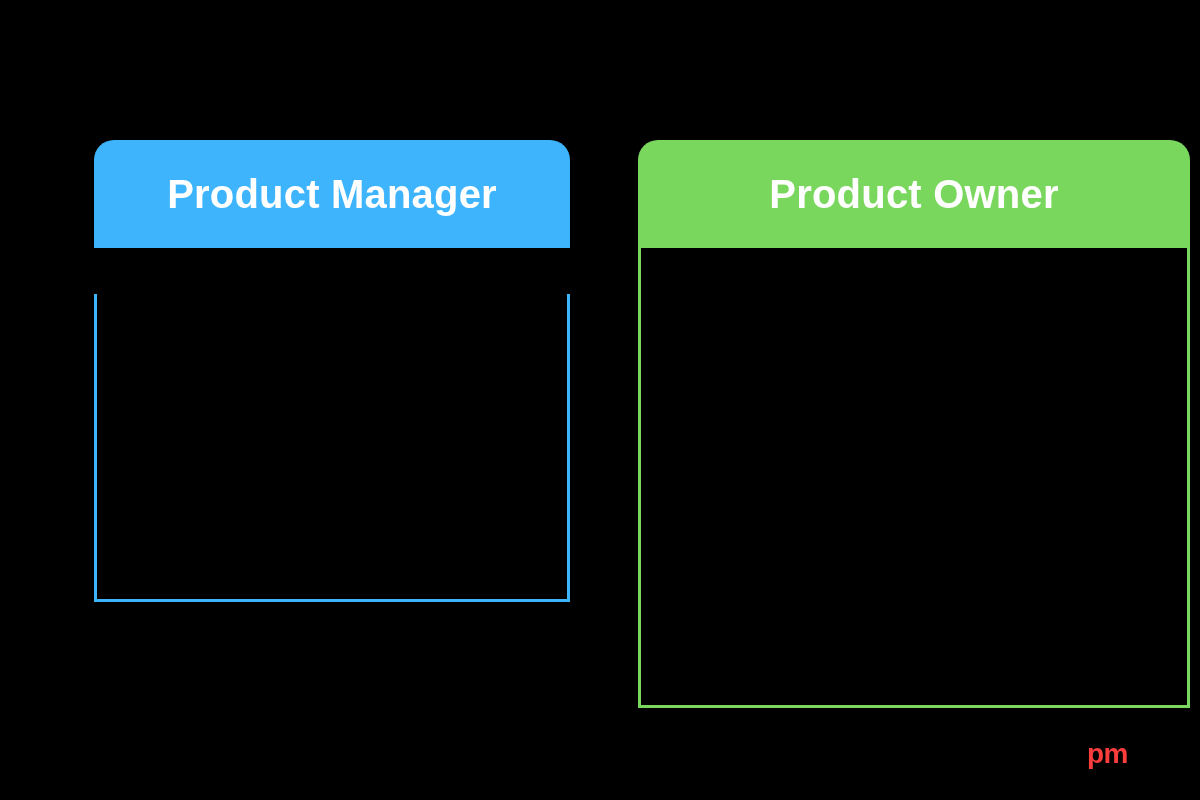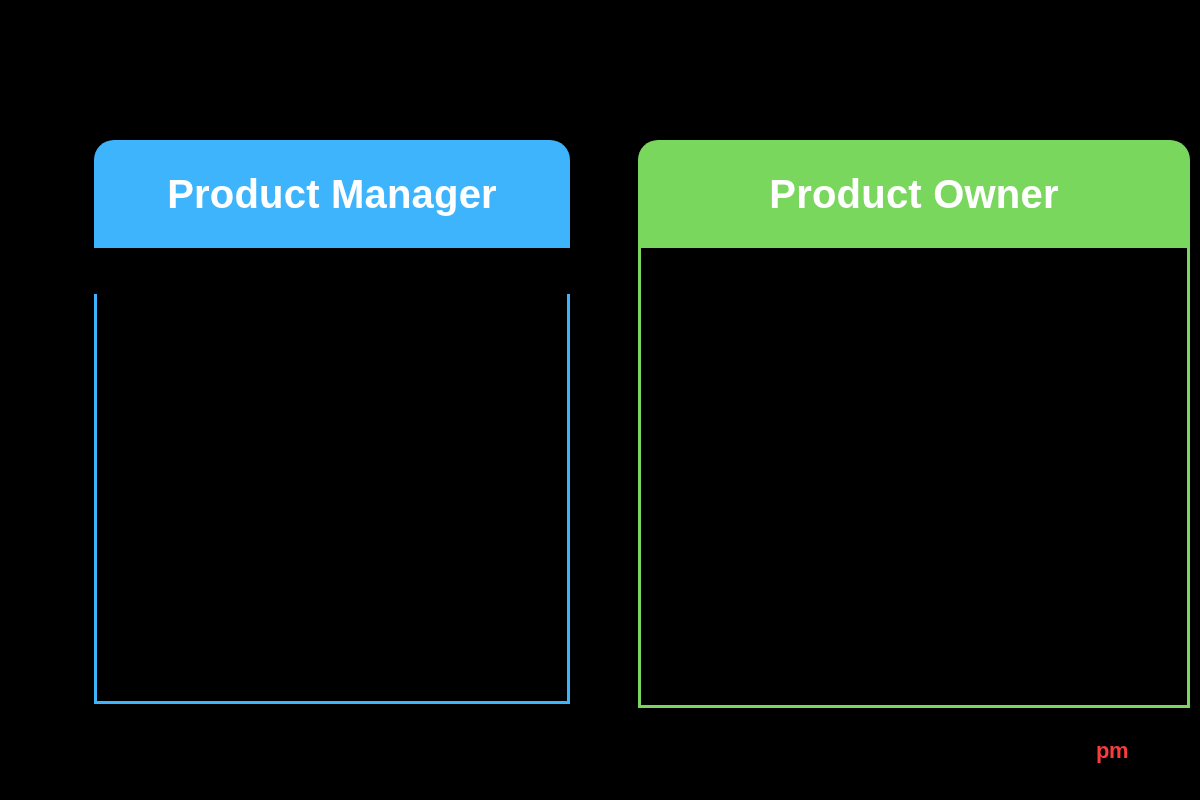--- a/index.html
+++ b/index.html
@@ -69,42 +69,42 @@
     list-style: none;
     margin: 0;
     padding: 0;
   }
 
   
   #card-product-manager {
     left: 94px;
     top: 140px;
     width: 476px;
-    height: 564px;
+    height: 462px;
     gap: 46px;
   }
   #card-product-manager .card-header { background: #3DB4FC; }
   #card-product-manager .card-body   { border-color: #3DB4FC; }
 
   
   #card-product-owner {
     left: 638px;
     top: 140px;
     width: 552px;
     height: 568px;
   }
   #card-product-owner .card-header { background: #7AD75E; }
   #card-product-owner .card-body   { border-color: #7AD75E; }
 
   
   #watermark {
     position: absolute;
     right: 72px;
     top: 740px;
-    font-size: 22px;
+    font-size: 28px;
     font-weight: bold;
     line-height: 1;
     color: #F93C3C;
     letter-spacing: -0.5px;
   }
 </style>
 </head>
 <body>
 
 <div id="canvas">

